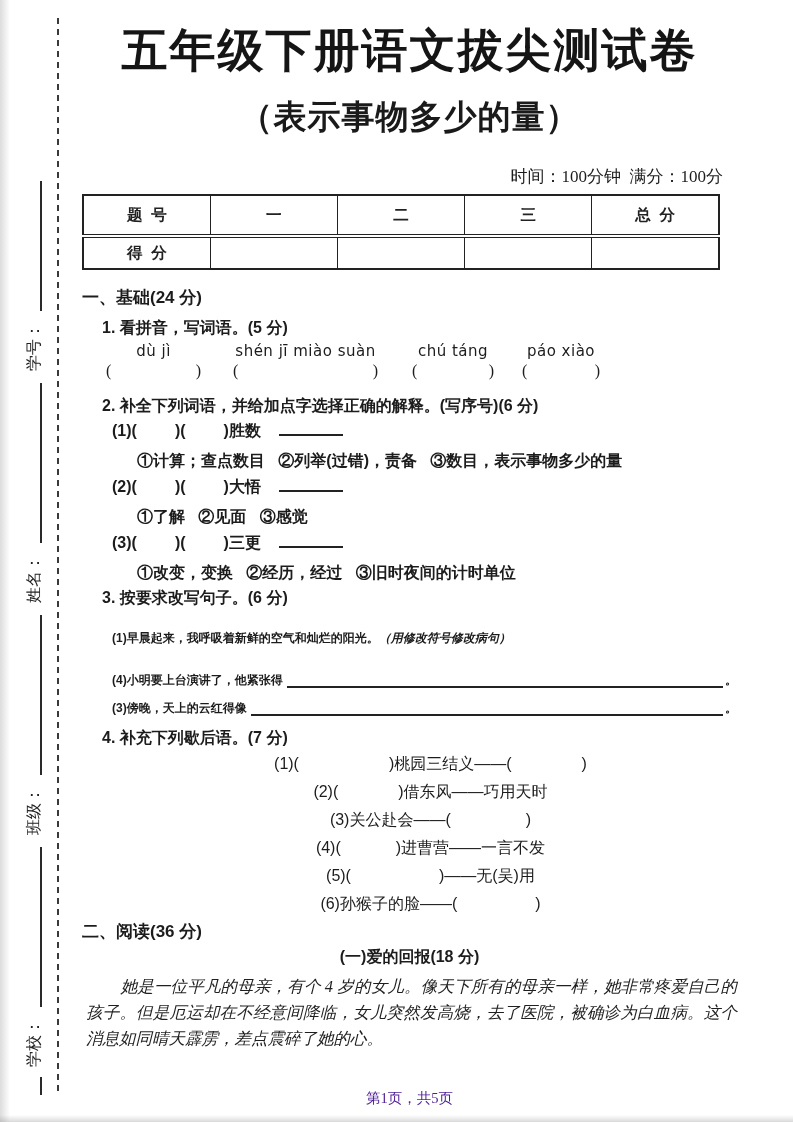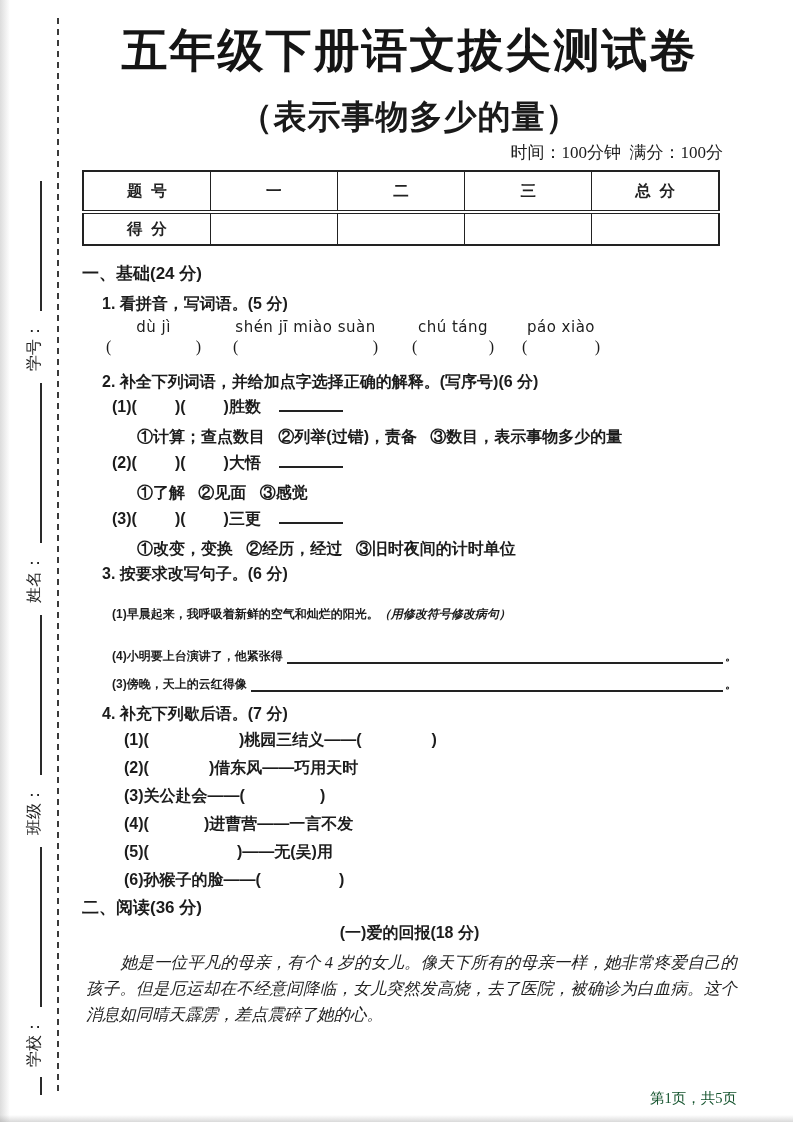--- a/index.html
+++ b/index.html
@@ -51,21 +51,21 @@
     margin: 0; text-align: center;
     font: 700 46px "Liberation Serif", serif;
     letter-spacing: 2px; line-height: 58px; color: #151515;
   }
   h2.subtitle {
     margin: 14px 0 0 0; text-align: center;
     font: 700 33px "Liberation Serif", serif;
     letter-spacing: 1px; line-height: 46px; color: #1a1a1a;
   }
   .time-line {
-    margin-top: 2px; text-align: right; padding-right: 14px;
+    margin-top: 26px; text-align: right; padding-right: 14px;
     font: 400 17px "Liberation Serif", serif; line-height: 22px;
   }
   table.score-table {
     margin-top: 6px; width: 638px;
     border-collapse: collapse; table-layout: fixed;
     border: 2px solid #222;
   }
   table.score-table td {
     border: 1px solid #222; text-align: center;
     font: 700 15.5px "Liberation Sans", sans-serif; color: #222;
@@ -116,34 +116,34 @@
   .q3-line { margin-left: 30px; line-height: 24px; font-weight: 700; font-size: 12px; }
   .q3-1 { margin-top: 16px; }
   .q3-flex { display: flex; align-items: flex-end; }
   .q3-2 { margin-top: 18px; }
   .q3-3 { margin-top: 4px; }
   .fill { flex: 1; border-bottom: 2px solid #222; margin: 0 2px 4px 4px; }
   .kai-note { font-family: "Liberation Serif", serif; font-style: italic; font-weight: 700; }
 
   
   .q4-h { margin-top: 6px; }
-  .q4-line { margin-left: 42px; line-height: 28px; font-weight: 700; font-size: 16px; }
+  .q4-line { margin-left: 42px; line-height: 28px; font-weight: 400; font-size: 16px; text-align: center; }
 
   
   .sec2 { margin-top: 2px; font-size: 17px; }
   .passage-title { margin-top: 2px; text-align: center; font: 700 16px "Liberation Sans", sans-serif; line-height: 22px; }
   .passage {
     margin: 6px 0 0 4px; text-indent: 2.1em; text-align: justify;
     font: 400 16.5px "Liberation Serif", serif; font-style: italic;
     line-height: 26px; color: #1f1f1f;
   }
 
   .footer {
     position: absolute; left: 82px; right: 56px; bottom: 14px;
-    text-align: right; font: 400 14.5px "Liberation Serif", serif; color: #14532d;
+    text-align: center; font: 400 14.5px "Liberation Serif", serif; color: #4c1d95;
   }
 </style>
 </head>
 <body>
 
 <div class="page">
 
   <div class="edge-left"></div>
   <div class="edge-bottom"></div>
   <div class="binding-line"></div>

